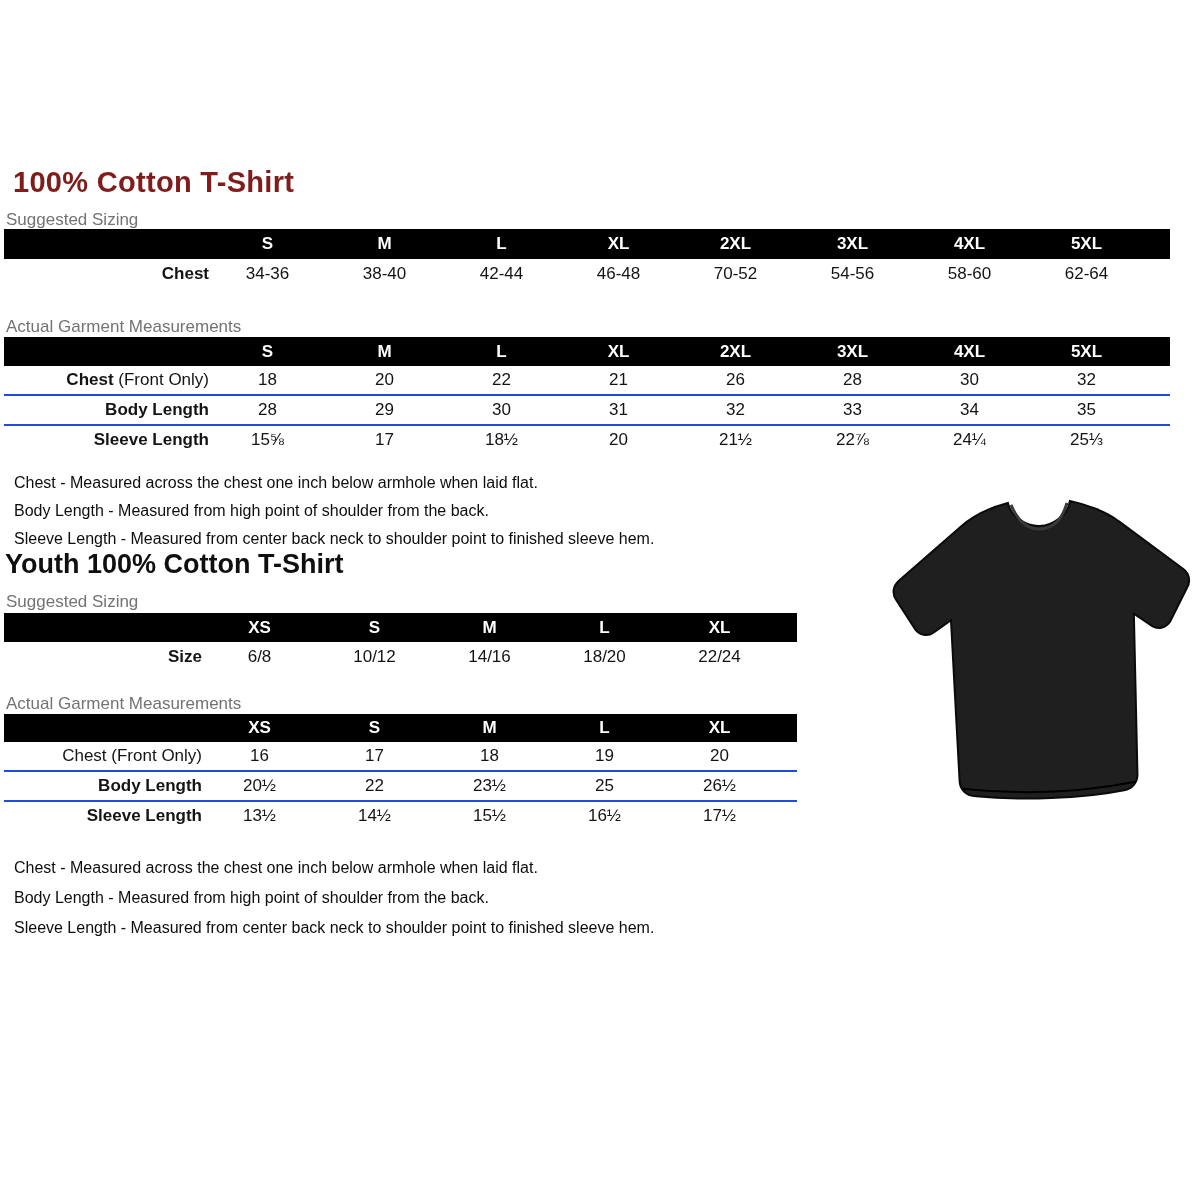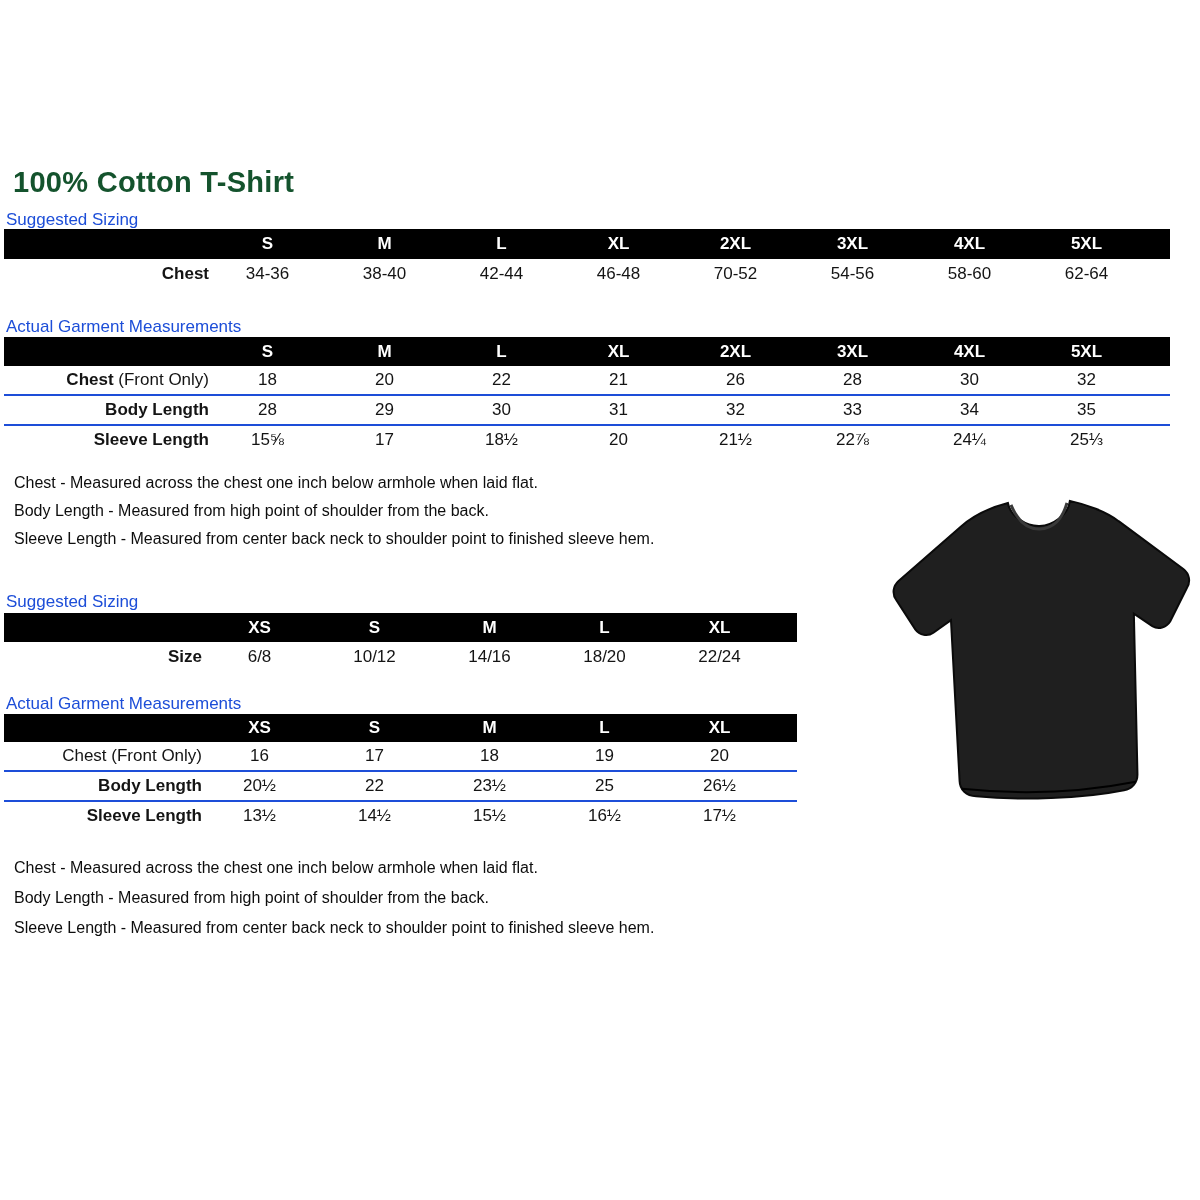--- a/index.html
+++ b/index.html
@@ -1,23 +1,23 @@
 <!DOCTYPE html>
 <html><head>
 <meta charset="utf-8">
 <style>
   html,body{margin:0;padding:0;background:#fff;}
   body{font-family:"Liberation Sans",sans-serif;color:#111;}
   .page{position:relative;width:1200px;height:1200px;background:#ffffff;overflow:hidden;}
 
-  .title-main{position:absolute;left:13px;top:166px;font-size:29px;font-weight:bold;letter-spacing:.3px;color:#14532d;}
+  .title-main{position:absolute;left:13px;top:166px;font-size:29px;font-weight:bold;letter-spacing:.3px;color:#7f1d1d;}
   .banner{position:absolute;left:343px;top:169px;width:563px;height:37px;background:#000;display:flex;align-items:center;justify-content:center;}
   .banner span{color:#fff;font-weight:bold;font-size:28px;letter-spacing:5px;}
 
-  .sec-label{position:absolute;left:6px;font-size:17px;color:#1d4ed8;}
+  .sec-label{position:absolute;left:6px;font-size:17px;color:#737373;}
   .title-youth{position:absolute;left:5px;top:549px;font-size:27px;font-weight:bold;color:#0f0f0f;}
 
   .tbl{position:absolute;left:4px;font-size:17px;color:#141414;}
   .trow{display:grid;align-items:center;}
   .cols-a{grid-template-columns:205px repeat(8,117px) 25px;width:1166px;}
   .cols-y{grid-template-columns:198px repeat(5,115px) 13px;width:793px;}
   .thead{background:#000;height:29px;}
   .thead .c{color:#fff;font-weight:bold;}
   .trow{height:28px;}
   .trow.h30{height:30px;}
@@ -120,20 +120,21 @@
       <div></div>
     </div>
   </div>
 
   <div class="notes" style="top:460px">
     <div>Chest - Measured across the chest one inch below armhole when laid flat.</div>
     <div>Body Length - Measured from high point of shoulder from the back.</div>
     <div>Sleeve Length - Measured from center back neck to shoulder point to finished sleeve hem.</div>
   </div>
 
+  <div class="title-youth">Youth 100% Cotton T-Shirt</div>
   <div class="sec-label" style="top:592px">Suggested Sizing</div>
 
   <div class="tbl" style="top:613px">
     <div class="trow thead cols-y" style="height:29px">
       <div class="c"></div>
       <div class="c">XS</div>
       <div class="c">S</div>
       <div class="c">M</div>
       <div class="c">L</div>
       <div class="c">XL</div>

